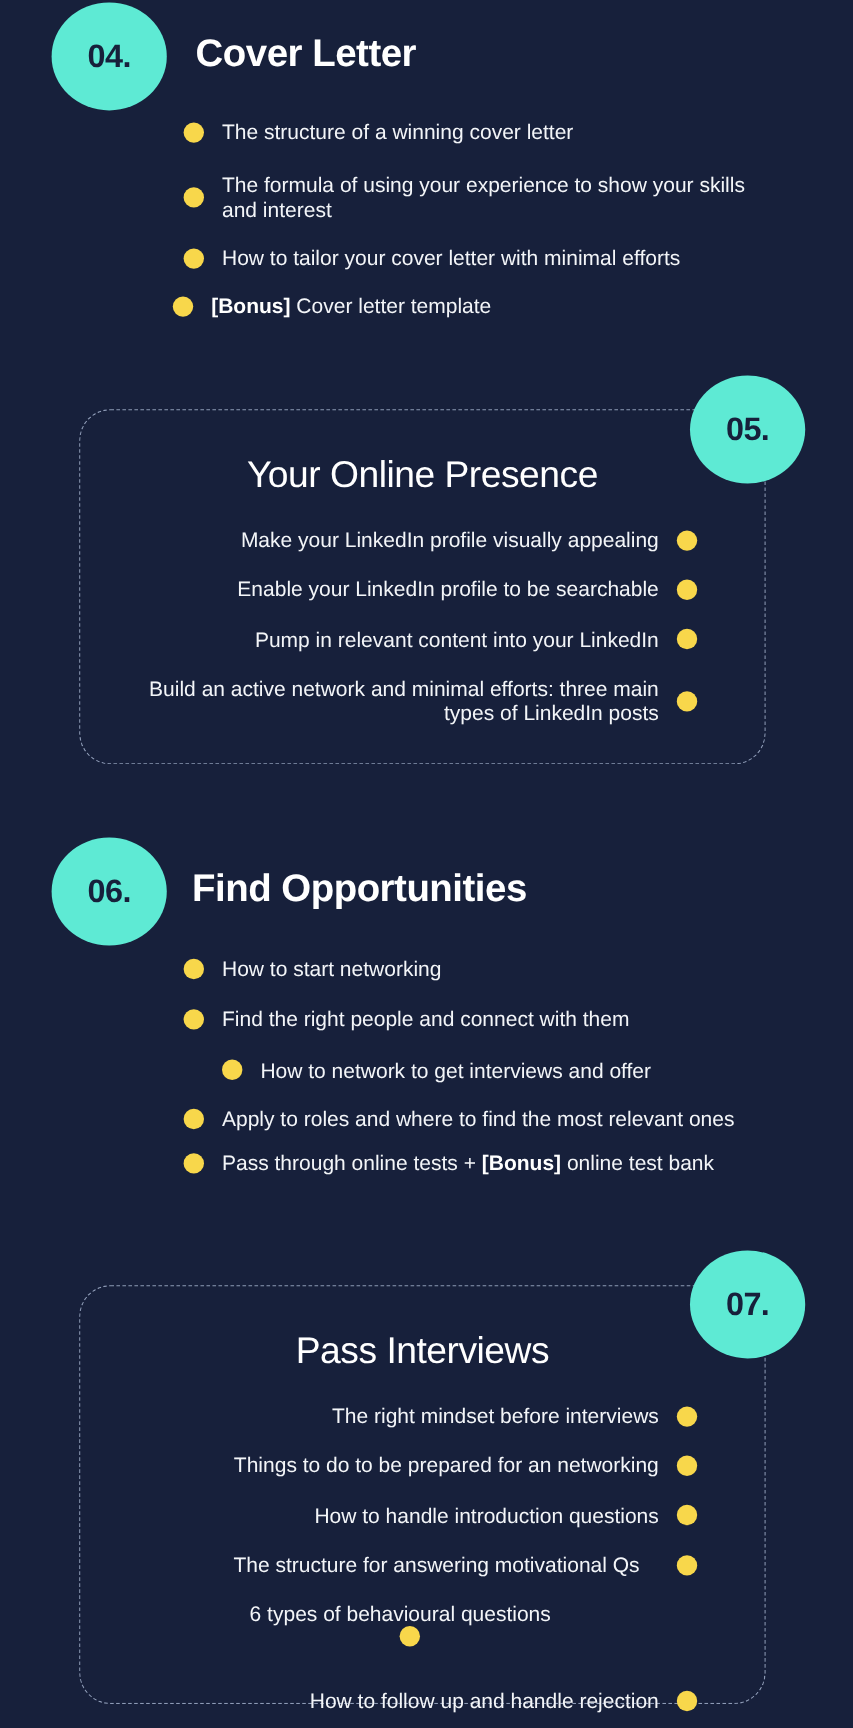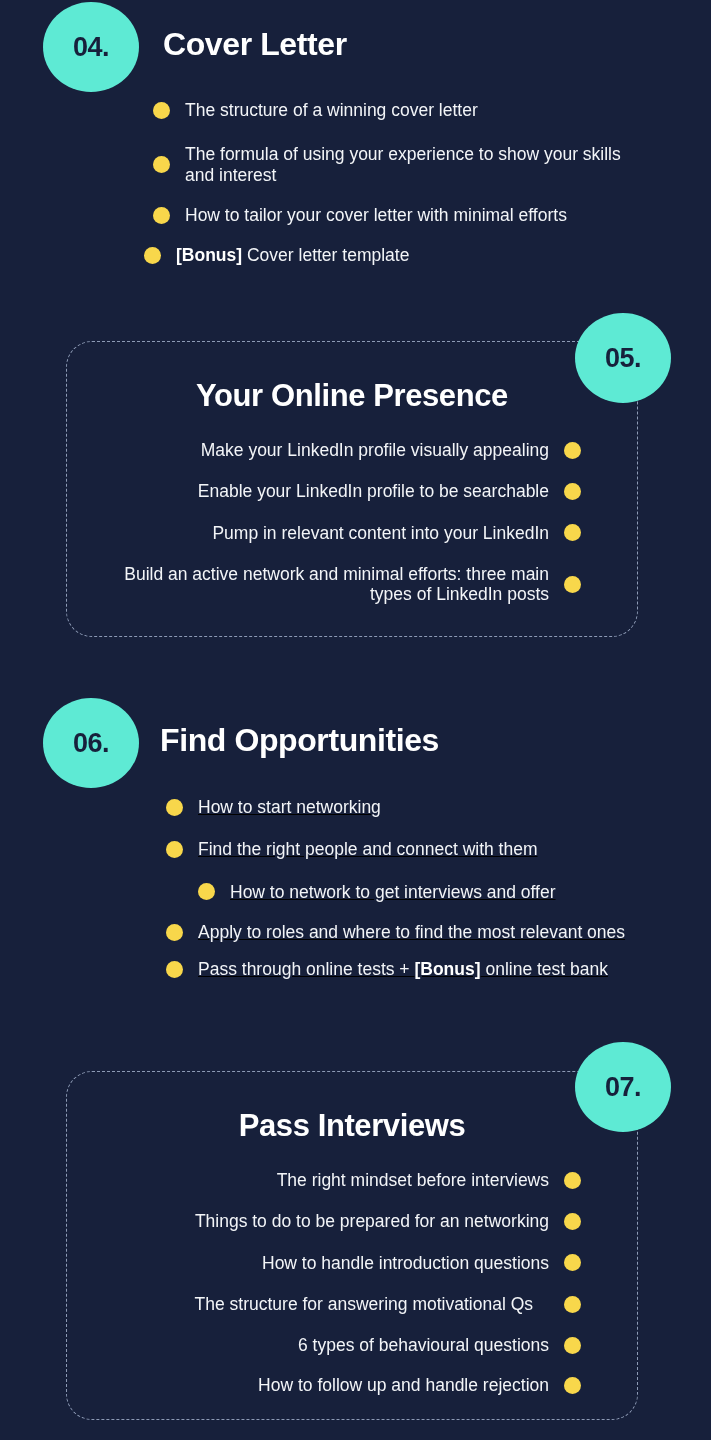--- a/index.html
+++ b/index.html
@@ -47,21 +47,21 @@
     color: #ffffff;
     letter-spacing: -0.4px;
     white-space: nowrap;
   }
   .heading-center {
     position: absolute;
     left: 66px;
     width: 572px;
     text-align: center;
     font-size: 31px;
-    font-weight: bold;
+    font-weight: normal;
     color: #ffffff;
     letter-spacing: -0.4px;
     white-space: nowrap;
   }
 
   
   .list {
     position: absolute;
   }
   .li {
@@ -162,21 +162,21 @@
       <span class="dot"></span>
     </div>
   </div>
 
   <div class="badge" style="left:43px; top:698px;">
     <span>06.</span>
   </div>
 
   <div class="heading-left" style="left:160px; top:722px;">Find Opportunities</div>
 
-  <div class="list list-left" style="left:166px; top:797px; width:520px;text-decoration:underline;">
+  <div class="list list-left" style="left:153px; top:797px; width:520px;">
 
     <div class="li" style="margin-bottom:22px;">
       <span class="dot"></span>
       <span class="txt">How to start networking</span>
     </div>
 
     <div class="li" style="margin-bottom:22px;">
       <span class="dot"></span>
       <span class="txt">Find the right people and connect with them</span>
     </div>
@@ -220,21 +220,21 @@
     <div class="li" style="margin-bottom:21px;">
       <span class="txt">How to handle introduction questions</span>
       <span class="dot"></span>
     </div>
 
     <div class="li" style="margin-bottom:21px;gap:16px;">
       <span class="txt">The structure for answering motivational Qs</span>
       <span class="dot"></span>
     </div>
 
-    <div class="li" style="margin-bottom:20px;">
+    <div class="li" style="margin-bottom:35px;flex-direction:column;">
       <span class="txt">6 types of behavioural questions</span>
       <span class="dot"></span>
     </div>
 
     <div class="li">
       <span class="txt">How to follow up and handle rejection</span>
       <span class="dot"></span>
     </div>
   </div>
 

